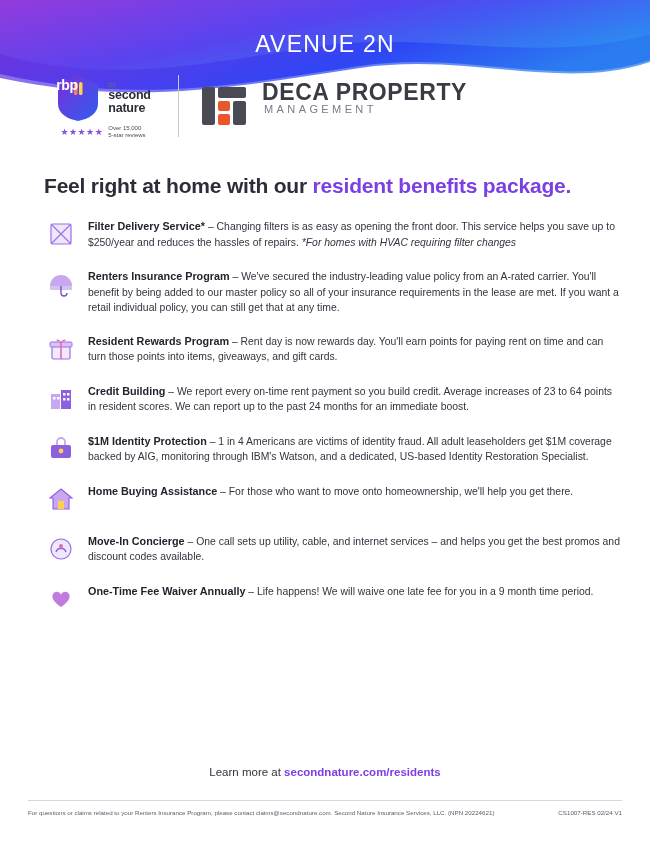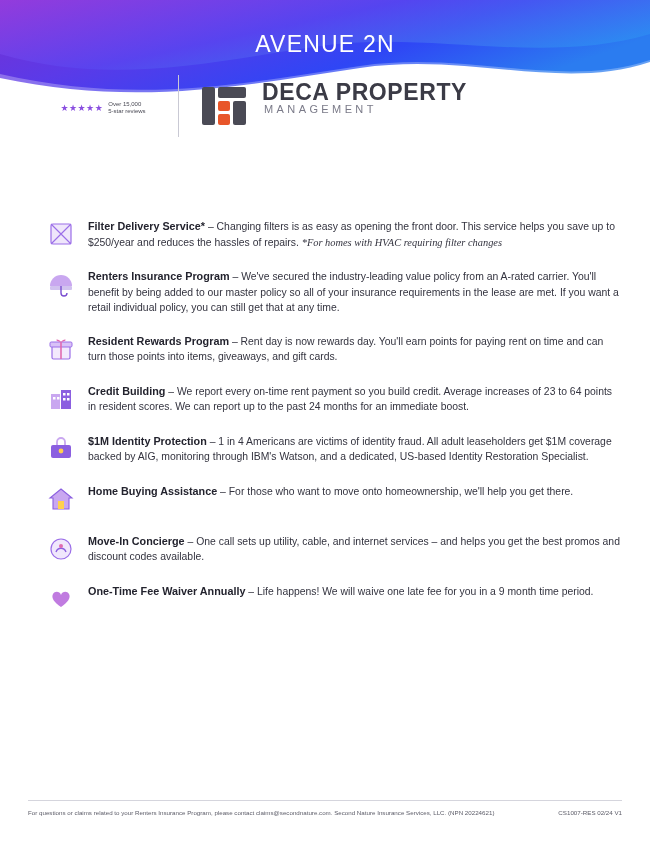--- a/index.html
+++ b/index.html
@@ -194,21 +194,21 @@
     line-height: 1.45;
     color: #33333f;
     padding-top: 1px;
   }
   .b-title {
     font-weight: bold;
     color: #23232e;
     font-size: 10.8px;
     margin-top: 43px;
   }
-  .b-italic { font-style: italic; font-family: Liberation Serif, serif; }
+  .b-italic { font-style: italic; }
 
   
   .learn-more {
     position: absolute;
     top: 766px;
     left: 0;
     width: 650px;
     text-align: center;
     font-size: 11.5px;
     color: #33333f;
@@ -267,20 +267,41 @@
       <path d="M0,0 L650,0 L650,62 C560,92 470,52 360,68 C250,84 140,108 0,78 Z" fill="url(#g1)"></path>
       <path d="M0,0 L650,0 L650,34 C540,66 430,30 320,46 C210,62 110,86 0,54 Z" fill="url(#g2)" opacity="0.75"></path>
       <path d="M0,74 C140,106 250,82 360,66 C470,50 560,90 650,60 L650,72 C560,102 470,62 360,78 C250,94 140,116 0,86 Z" fill="#ffffff" opacity="0.28"></path>
     </svg>
   </div>
   <div class="banner-title">Avenue 2N</div>
 
   <div class="logo-row">
 
     <div class="rbp-block">
+      <div class="rbp-top">
+        <div class="rbp-badge">
+          <svg width="46" height="48" viewBox="0 0 46 48" xmlns="http://www.w3.org/2000/svg">
+            <defs>
+              <linearGradient id="bg1" x1="0" y1="0" x2="1" y2="1">
+                <stop offset="0%" stop-color="#7a2fd8"></stop>
+                <stop offset="100%" stop-color="#2f5ef0"></stop>
+              </linearGradient>
+            </defs>
+            <path d="M23,1 L43,10 L43,30 C43,40 33,45 23,47 C13,45 3,40 3,30 L3,10 Z" fill="url(#bg1)"></path>
+            <rect x="19" y="8" width="3.5" height="13" rx="1.6" fill="#ff7a5c"></rect>
+            <rect x="24" y="8" width="3.5" height="13" rx="1.6" fill="#ffd04d"></rect>
+          </svg>
+        </div>
+        <div class="rbp-badge-text" style="position:absolute;">rbp</div>
+        <div class="sn-text">
+          <div class="sn-by">by</div>
+          <div class="sn-name">second</div>
+          <div class="sn-name">nature</div>
+        </div>
+      </div>
       <div class="rbp-stars">
         <span class="stars">★★★★★</span>
         <span class="rev-text">
           <span>Over 15,000</span><br>
           <span>5-star reviews</span>
         </span>
       </div>
     </div>
 
     <div class="divider"></div>
@@ -295,20 +316,23 @@
           <rect x="19" y="33" width="12" height="11" rx="2" fill="#e8562a"></rect>
         </svg>
       </div>
       <div class="deca-words">
         <div class="deca-name">DECA PROPERTY</div>
         <div class="deca-sub">MANAGEMENT</div>
       </div>
     </div>
   </div>
 
+  <div class="headline">
+    <span>Feel right at home with our </span><span class="hl-accent">resident benefits package.</span>
+  </div>
 
   <div class="benefits">
 
     <div class="benefit">
       <div class="b-icon">
         <svg width="28" height="28" viewBox="0 0 28 28">
             <rect x="4" y="4" width="20" height="20" rx="2" fill="#efe6fb" stroke="#9b6ee8" stroke-width="1.2"></rect>
             <path d="M4 4 L24 24 M24 4 L4 24" stroke="#9b6ee8" stroke-width="1.1"></path>
           </svg>
       </div>
@@ -406,17 +430,20 @@
             <path d="M14 22 C7 17 4 13 6 9 C8 5.5 13 6.5 14 10 C15 6.5 20 5.5 22 9 C24 13 21 17 14 22 Z" fill="#c07be0"></path>
           </svg>
       </div>
       <div class="b-body">
         <span class="b-title">One-Time Fee Waiver Annually</span><span> – </span><span>Life happens! We will waive one late fee for you in a 9 month time period.</span>
       </div>
     </div>
 
   </div>
 
+  <div class="learn-more">
+    <span>Learn more at </span><a href="#">secondnature.com/residents</a>
+  </div>
   <div class="foot-rule"></div>
   <div class="foot-left">For questions or claims related to your Renters Insurance Program, please contact claims@secondnature.com. Second Nature Insurance Services, LLC. (NPN 20224621)</div>
   <div class="foot-right">CS1007-RES 02/24 V1</div>
 
 </div>
 
 </body></html>

